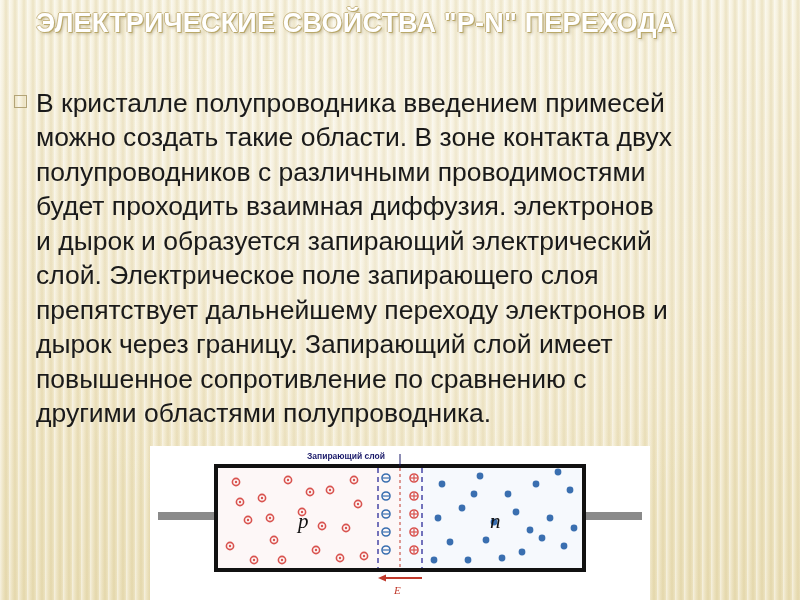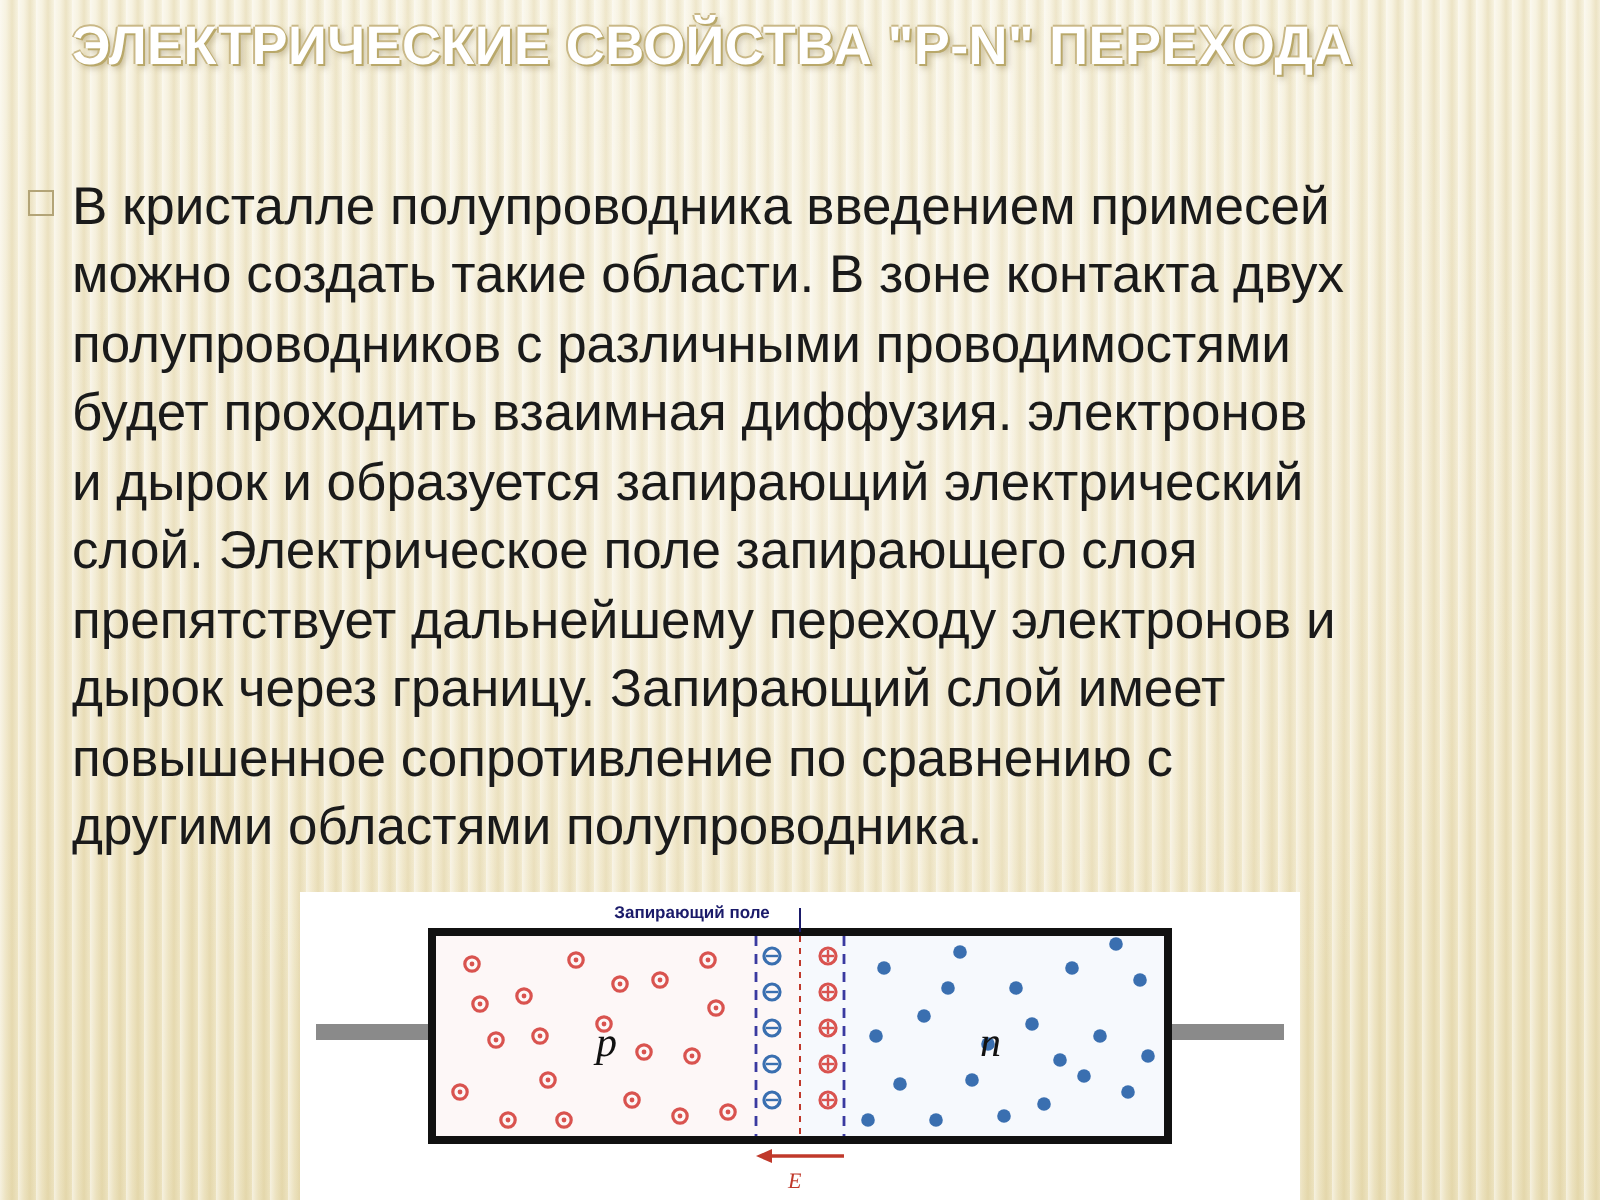--- a/index.html
+++ b/index.html
@@ -116,21 +116,21 @@
 
   <div class="title">Электрические свойства "p-n" перехода</div>
 
   <div class="body-block">
     <div class="bullet-row">
       <div class="bullet-marker"><span class="sq"></span></div>
       <div class="bullet-text">В кристалле полупроводника введением примесей можно создать такие области. В зоне контакта двух полупроводников с различными проводимостями будет проходить взаимная диффузия. электронов и дырок и образуется запирающий электрический слой. Электрическое поле запирающего слоя препятствует дальнейшему переходу электронов и дырок через границу. Запирающий слой имеет повышенное сопротивление по сравнению с другими областями полупроводника.</div>
     </div>
   </div>
 
-  <div class="fig-caption">Запирающий поле</div>
+  <div class="fig-caption">Запирающий слой</div>
 
   <div class="figure">
     <svg width="500" height="154" viewBox="0 0 500 154" xmlns="http://www.w3.org/2000/svg">
 
       <rect x="0" y="0" width="500" height="154" fill="#ffffff"></rect>
 
       <rect x="8" y="66" width="60" height="8" fill="#8a8a8a"></rect>
       <rect x="432" y="66" width="60" height="8" fill="#8a8a8a"></rect>
 
       <rect x="66" y="20" width="368" height="104" fill="#ffffff" stroke="#111111" stroke-width="4"></rect>

